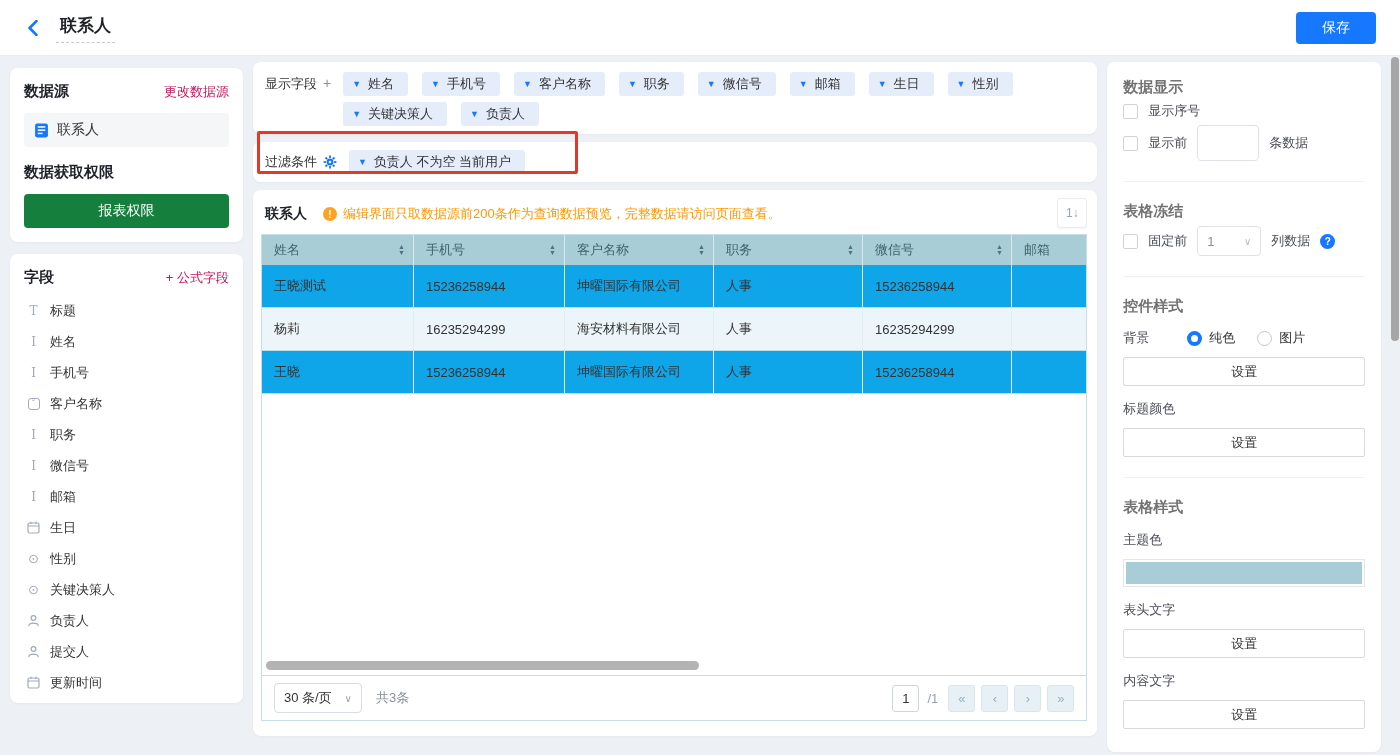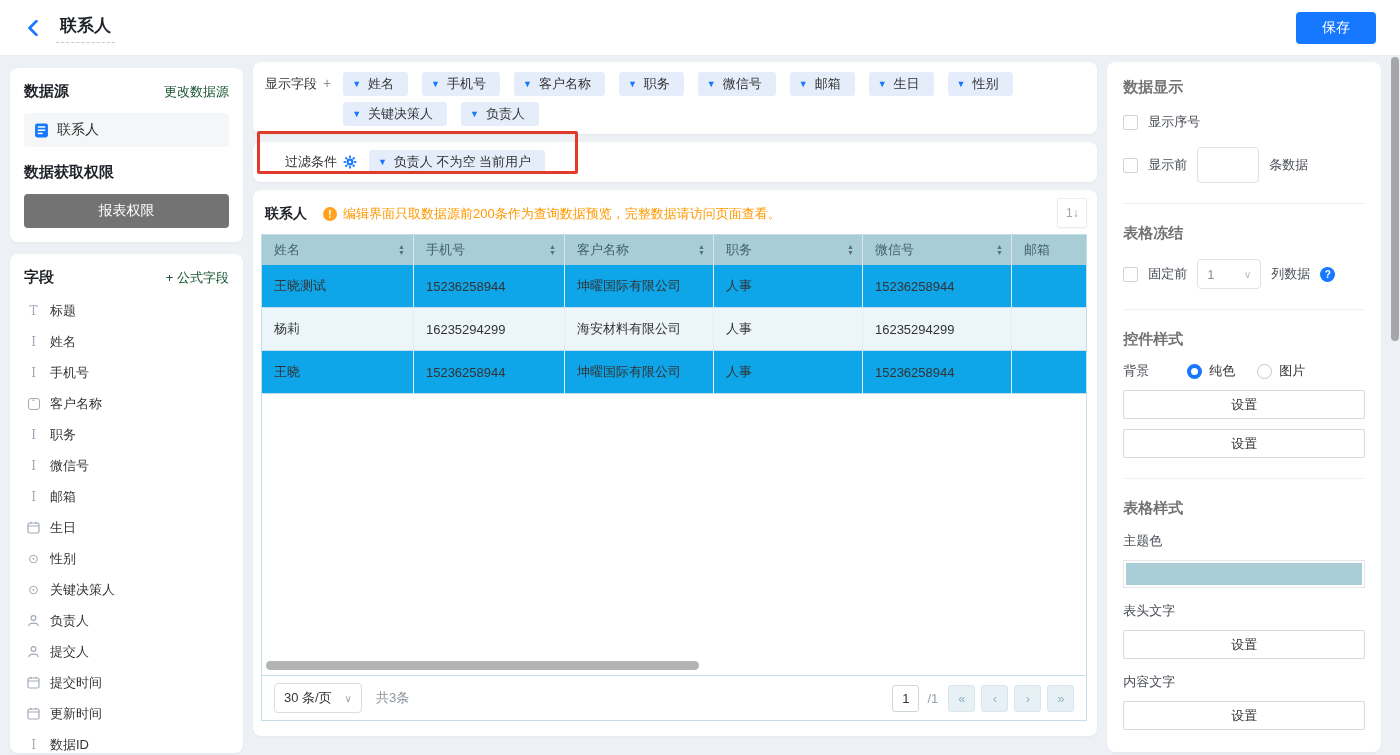--- a/index.html
+++ b/index.html
@@ -26,28 +26,28 @@
   .panel { background:#fff; border-radius:8px; box-shadow:0 1px 3px rgba(31,45,61,.04); }
 
   .left-col { width:240px; display:flex; flex-direction:column; gap:12px; margin-top:6px; }
   .mid-col { width:870px; display:flex; flex-direction:column; gap:8px; }
   .right-col { width:282px; }
 
   
   .p-pad { padding:14px; }
   .row-between { display:flex; align-items:center; justify-content:space-between; }
   .h15 { font-size:15px; font-weight:bold; color:#1f2329; }
-  .link { color:#14532d; font-size:13px; cursor:pointer; text-decoration:none;text-align:center; }
+  .link { color:#be185d; font-size:13px; cursor:pointer; text-decoration:none;text-align:center; }
   .ds-item { margin-top:12px; background:#f4f6f8; border-radius:4px; height:34px;
     display:flex; align-items:center; padding:0 10px; gap:8px; font-size:14px; color:#333; }
   .perm-head { margin-top:16px; }
-  .perm-btn { margin-top:12px; width:100%; height:34px; background:#737373; color:#fff;
+  .perm-btn { margin-top:12px; width:100%; height:34px; background:#15803d; color:#fff;
     border:none; border-radius:4px; font-size:14px; cursor:pointer; }
 
-  .fields-panel { height:499px; overflow:hidden; }
+  .fields-panel { height:449px; overflow:hidden; }
   .field-list { margin-top:8px; }
   .field-item { height:31px; display:flex; align-items:center; gap:9px; color:#333;
     font-size:13px; cursor:pointer; padding-left:2px; }
   .f-ico { width:15px; display:inline-flex; align-items:center; justify-content:center;
     color:#a2abb8; flex:0 0 15px; }
   .f-ico.serif { font-family:"DejaVu Serif","Liberation Serif",serif; font-size:12px; }
   .f-ico.radio { font-size:13px; }
   .sel-box { width:12px; height:12px; border:1px solid #a2abb8; border-radius:3px;
     display:inline-flex; align-items:center; justify-content:center; font-size:10px;
     line-height:1; color:#a2abb8; padding-top:2px; }
@@ -56,21 +56,21 @@
   .display-panel { padding:8px 12px 4px; }
   .disp-row { display:flex; align-items:flex-start; }
   .disp-label { color:#333; padding-top:5px; white-space:nowrap; }
   .disp-add { color:#8a919c; padding:5px 2px 0 6px; font-size:14px; cursor:pointer; }
   .chips { display:flex; flex-wrap:wrap; margin-left:10px; width:720px; }
   .chip { background:#e5edfb; border-radius:3px; height:24px; display:inline-flex;
     align-items:center; padding:0 14px 0 9px; margin:2px 14px 4px 0; cursor:pointer; color:#333; }
   .chip .caret { color:#1677ff; font-size:9px; margin-right:7px; }
 
   .filter-panel { padding:0 12px; height:40px; display:flex; align-items:center; }
-  .filter-label { color:#333; margin-right:6px;margin-left:20px; }
+  .filter-label { color:#333; margin-right:6px; }
   .gear { display:inline-flex; margin-right:12px; cursor:pointer; }
 
   .annotation { position:absolute; left:257px; top:131px; width:321px; height:43px;
     border:3px solid #e23a28; border-radius:2px; pointer-events:none; z-index:40; }
 
   .preview-panel { padding:8px 10px 10px 8px; height:546px; position:relative; }
   .preview-head { display:flex; align-items:center; height:32px; padding-left:4px; }
   .preview-title { font-size:14px; font-weight:bold; color:#1f2329; margin-right:16px; }
   .warn { display:flex; align-items:center; gap:6px; color:#ff9800; font-size:13px; }
   .warn-ico { width:14px; height:14px; border-radius:50%; background:#ffa21f; color:#fff;
@@ -109,21 +109,21 @@
   .page-input { width:27px; height:27px; border:1px solid #ccd6dd; border-radius:3px;
     text-align:center; font-size:13px; color:#333; background:#fff; }
   .page-total { color:#98a1ac; margin:0 4px 0 2px; }
   .nav-btn { width:27px; height:27px; border:1px solid #d9e6ec; border-radius:3px;
     background:#e7f0f5; color:#8fb4c2; display:flex; align-items:center; justify-content:center;
     font-size:13px; cursor:pointer; }
 
   
   .settings-panel { height:690px; overflow:hidden; padding:16px; }
   .sec-h { font-size:15px; font-weight:bold; color:#737373; }
-  .ctl-row { display:flex; align-items:center; gap:10px; margin-top:16px; color:#4a4f57; }
+  .ctl-row { display:flex; align-items:center; gap:10px; margin-top:5px; color:#4a4f57; }
   .checkbox { width:15px; height:15px; border:1px solid #cfd3d9; border-radius:2px;
     background:#fff; flex:0 0 15px; cursor:pointer; }
   .num-input { width:62px; height:36px; border:1px solid #dfe2e7; border-radius:4px; background:#fff; }
   .divider { height:1px; background:#f0f1f3; margin:20px 0; }
   .mini-select { width:64px; height:30px; border:1px solid #dfe2e7; border-radius:4px;
     display:flex; align-items:center; justify-content:space-between; padding:0 9px;
     color:#8a919c; cursor:pointer; background:#fff; }
   .mini-select .chev { font-size:10px; color:#b4bac2; }
   .help-ico { width:15px; height:15px; border-radius:50%; background:#1677ff; color:#fff;
     font-size:10px; font-weight:bold; display:inline-flex; align-items:center; justify-content:center; }
@@ -244,31 +244,20 @@
               <span>负责人</span>
             </div>
           <div class="field-item">
               <span class="f-ico">
                 <svg width="13" height="13" viewBox="0 0 13 13">
                   <circle cx="6.5" cy="4" r="2.4" fill="none" stroke="#a2abb8" stroke-width="1.2"></circle>
                   <path d="M1.8 11.6 C2.4 8.4 10.6 8.4 11.2 11.6" fill="none" stroke="#a2abb8" stroke-width="1.2" stroke-linecap="round"></path>
                 </svg>
               </span>
               <span>提交人</span>
-            </div>
-          <div class="field-item">
-              <span class="f-ico">
-                <svg width="13" height="13" viewBox="0 0 13 13">
-                  <rect x="1" y="2" width="11" height="10" rx="1.5" fill="none" stroke="#a2abb8" stroke-width="1.2"></rect>
-                  <line x1="1" y1="5" x2="12" y2="5" stroke="#a2abb8" stroke-width="1.2"></line>
-                  <line x1="4" y1="0.8" x2="4" y2="3" stroke="#a2abb8" stroke-width="1.2"></line>
-                  <line x1="9" y1="0.8" x2="9" y2="3" stroke="#a2abb8" stroke-width="1.2"></line>
-                </svg>
-              </span>
-              <span>提交时间</span>
             </div>
           <div class="field-item">
               <span class="f-ico">
                 <svg width="13" height="13" viewBox="0 0 13 13">
                   <rect x="1" y="2" width="11" height="10" rx="1.5" fill="none" stroke="#a2abb8" stroke-width="1.2"></rect>
                   <line x1="1" y1="5" x2="12" y2="5" stroke="#a2abb8" stroke-width="1.2"></line>
                   <line x1="4" y1="0.8" x2="4" y2="3" stroke="#a2abb8" stroke-width="1.2"></line>
                   <line x1="9" y1="0.8" x2="9" y2="3" stroke="#a2abb8" stroke-width="1.2"></line>
                 </svg>
               </span>
@@ -492,20 +481,21 @@
                 <span class="radio-on"></span>
                 <span>纯色</span>
               </span>
             <span class="radio-opt">
                 <span class="radio-off"></span>
                 <span>图片</span>
               </span>
           </span>
         </div>
         <button class="set-btn">设置</button>
+        <div class="sub-label">标题颜色</div>
         <button class="set-btn">设置</button>
         <div class="divider"></div>
 
         <div class="sec-h">表格样式</div>
         <div class="sub-label">主题色</div>
         <div class="swatch-wrap">
           <div class="swatch" id="theme-swatch" style="background: rgb(169, 205, 214);"></div>
         </div>
         <div class="sub-label">表头文字</div>
         <button class="set-btn">设置</button>

